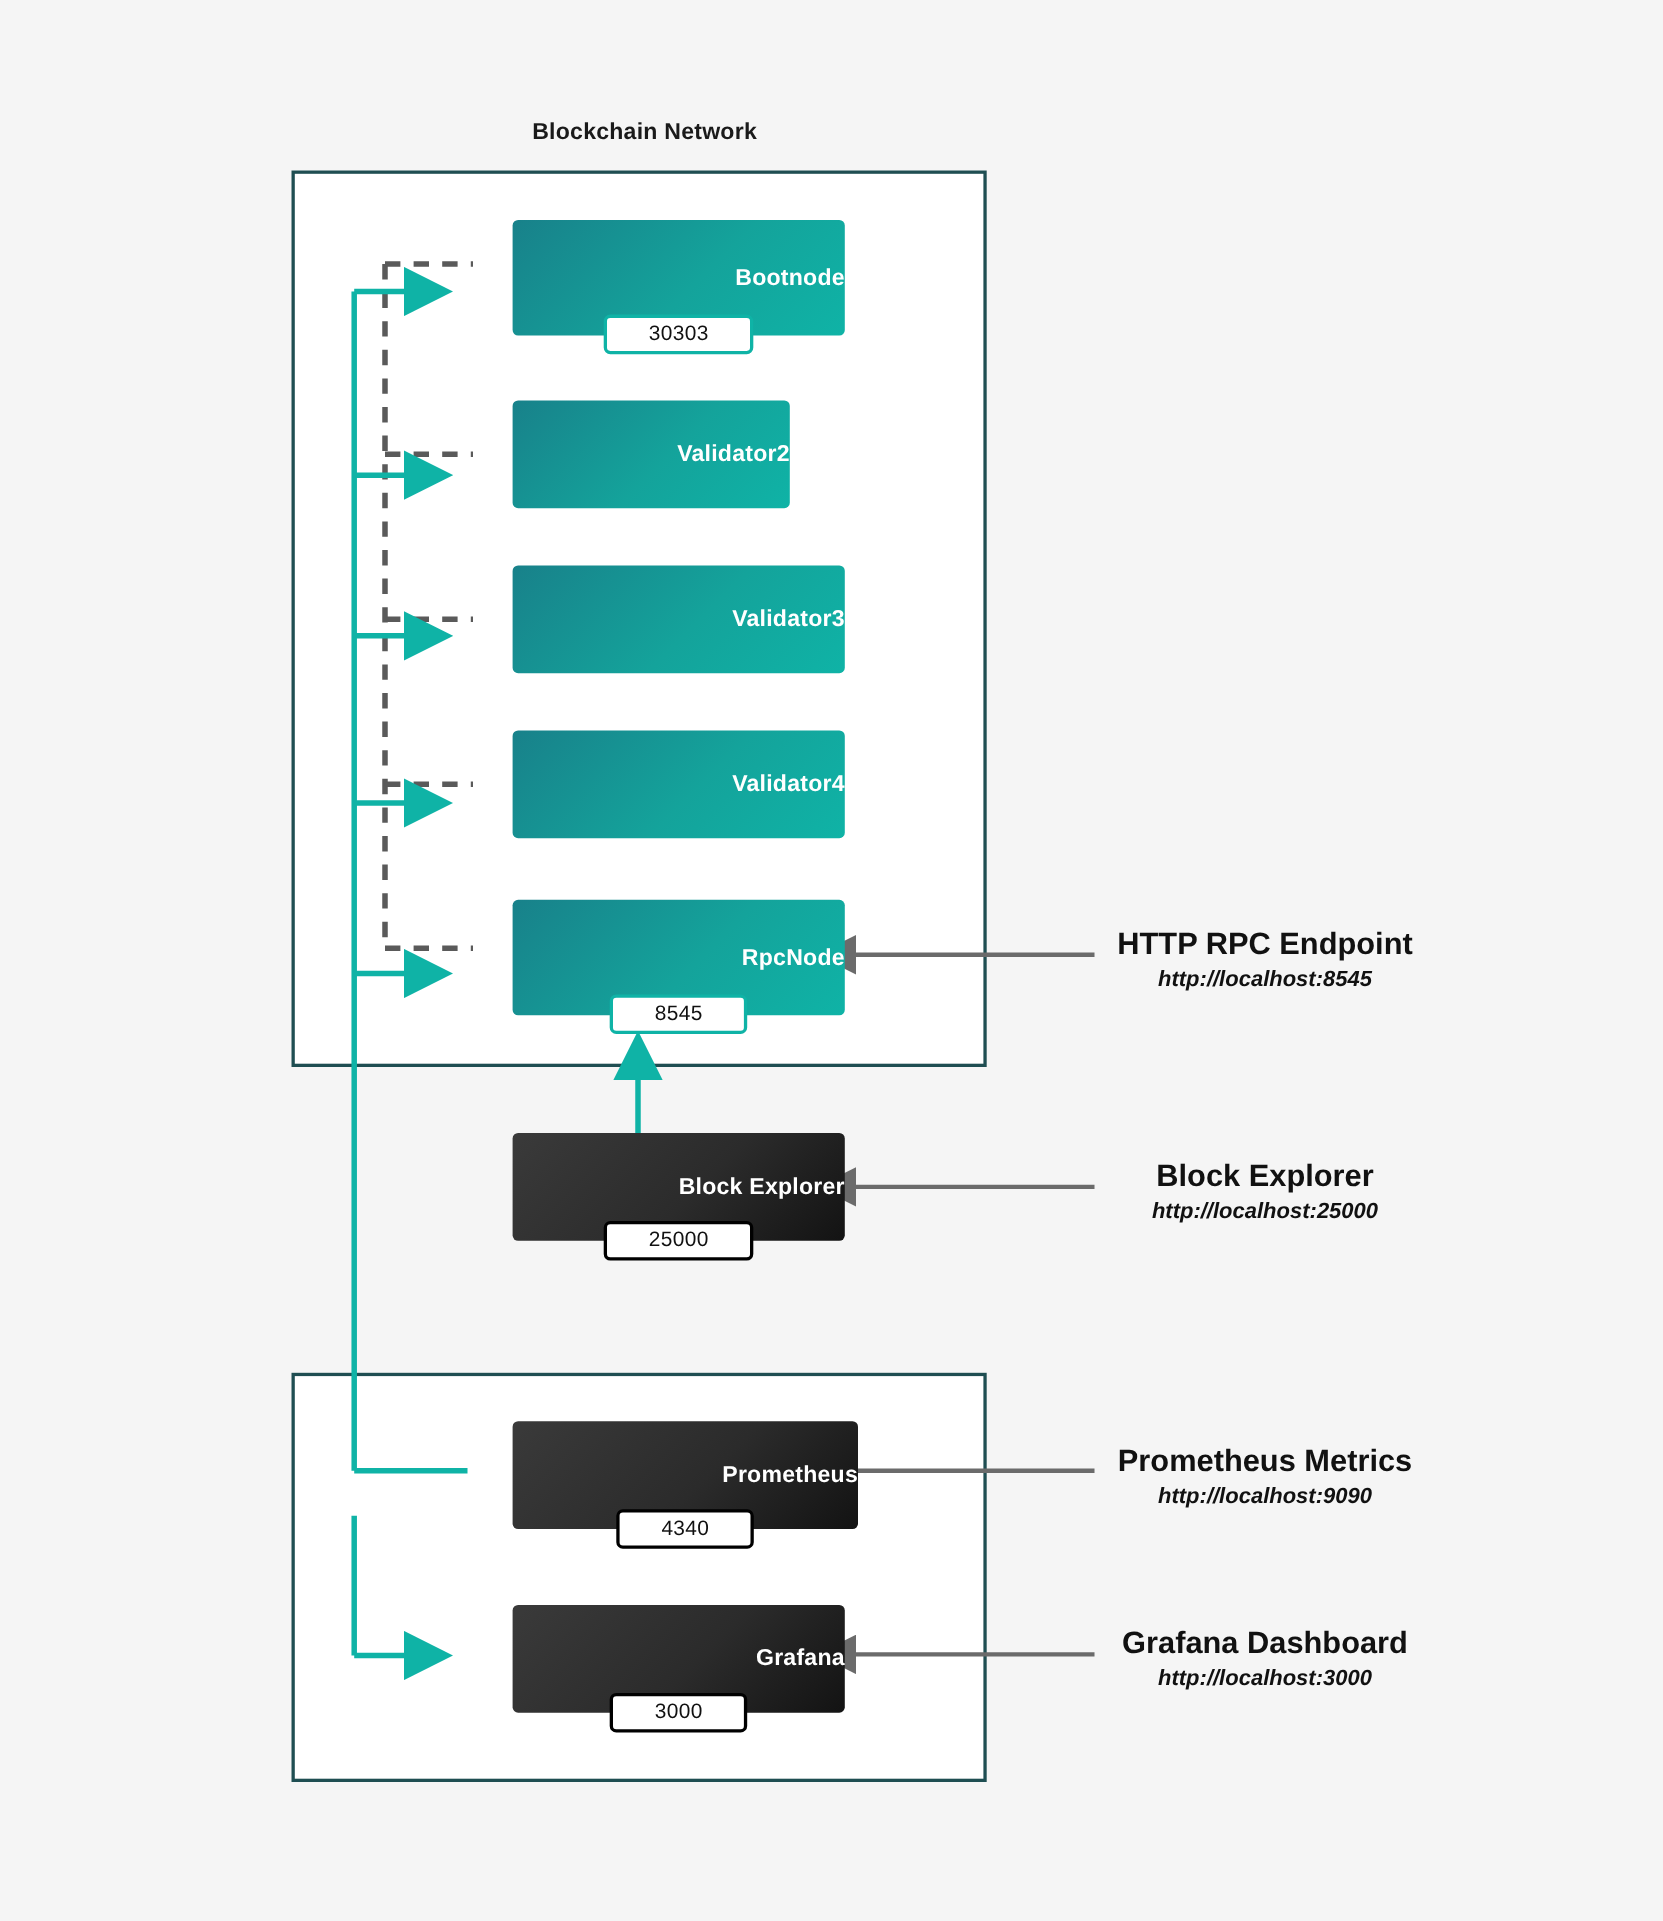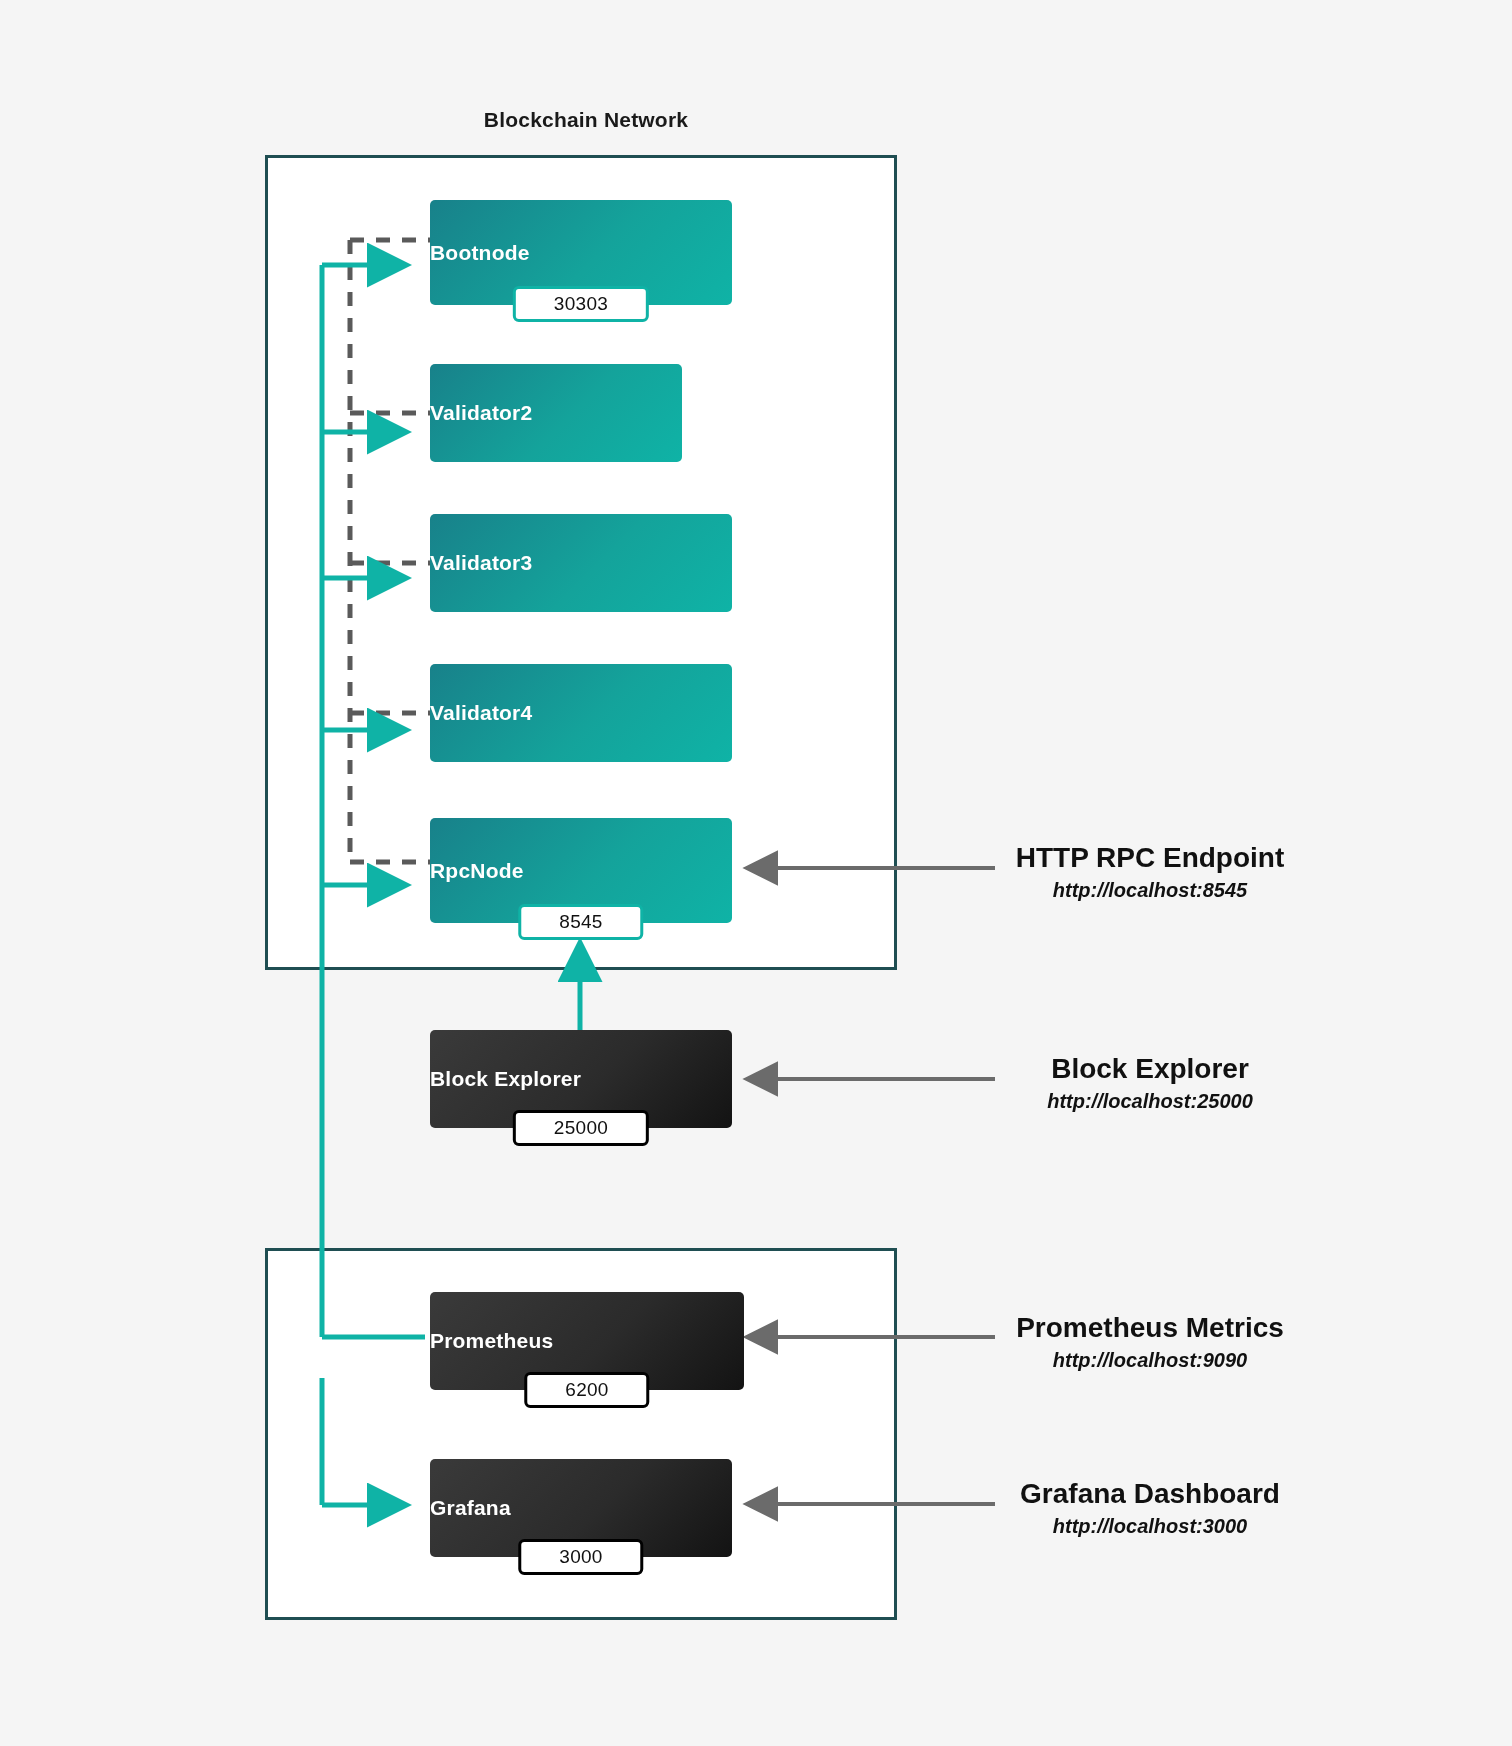--- a/index.html
+++ b/index.html
@@ -15,22 +15,22 @@
   
   .cluster{position:absolute;background:#ffffff;border:3px solid #1f4e52;box-sizing:border-box;}
   .cluster-title{
     position:absolute;font-size:21px;font-weight:bold;color:#1a1a1a;
     text-align:center;letter-spacing:.2px;
   }
 
   
   .node{
     position:absolute;box-sizing:border-box;border-radius:5px;
-    display:flex;align-items:center;justify-content:flex-start;
-    color:#ffffff;font-size:21px;font-weight:bold;letter-spacing:.2px;
+    display:flex;align-items:center;justify-content:flex-end;
+    color:#ffffff;font-size:21px;font-weight:bold;letter-spacing:.2px;margin-left:36px;
   }
   .node.teal{background:linear-gradient(135deg,#18818a 0%,#14a39b 55%,#0fb3a6 100%);}
   .node.dark{background:linear-gradient(135deg,#3a3a3a 0%,#2b2b2b 55%,#131313 100%);}
 
   .port{
     position:absolute;left:50%;transform:translateX(-50%);
     background:#ffffff;color:#111111;
     font-size:19px;font-weight:normal;letter-spacing:.3px;
     padding:4px 38px;border-radius:6px;white-space:nowrap;
   }
@@ -119,21 +119,21 @@
     <span class="port" style="bottom:-17px;">8545</span>
   </div>
 
   <div class="node dark" style="left:430px;top:1030px;width:302px;height:98px;">
     <span>Block Explorer</span>
     <span class="port" style="bottom:-18px;">25000</span>
   </div>
 
   <div class="node dark" style="left:430px;top:1292px;width:314px;height:98px;">
     <span>Prometheus</span>
-    <span class="port" style="bottom:-18px;">6200</span>
+    <span class="port" style="bottom:-18px;">4340</span>
   </div>
 
   <div class="node dark" style="left:430px;top:1459px;width:302px;height:98px;">
     <span>Grafana</span>
     <span class="port" style="bottom:-18px;">3000</span>
   </div>
 
   <div class="annot" style="left:1000px;top:840px;width:300px;">
     <div class="a-title">HTTP RPC Endpoint</div>
     <div class="a-url">http://localhost:8545</div>

